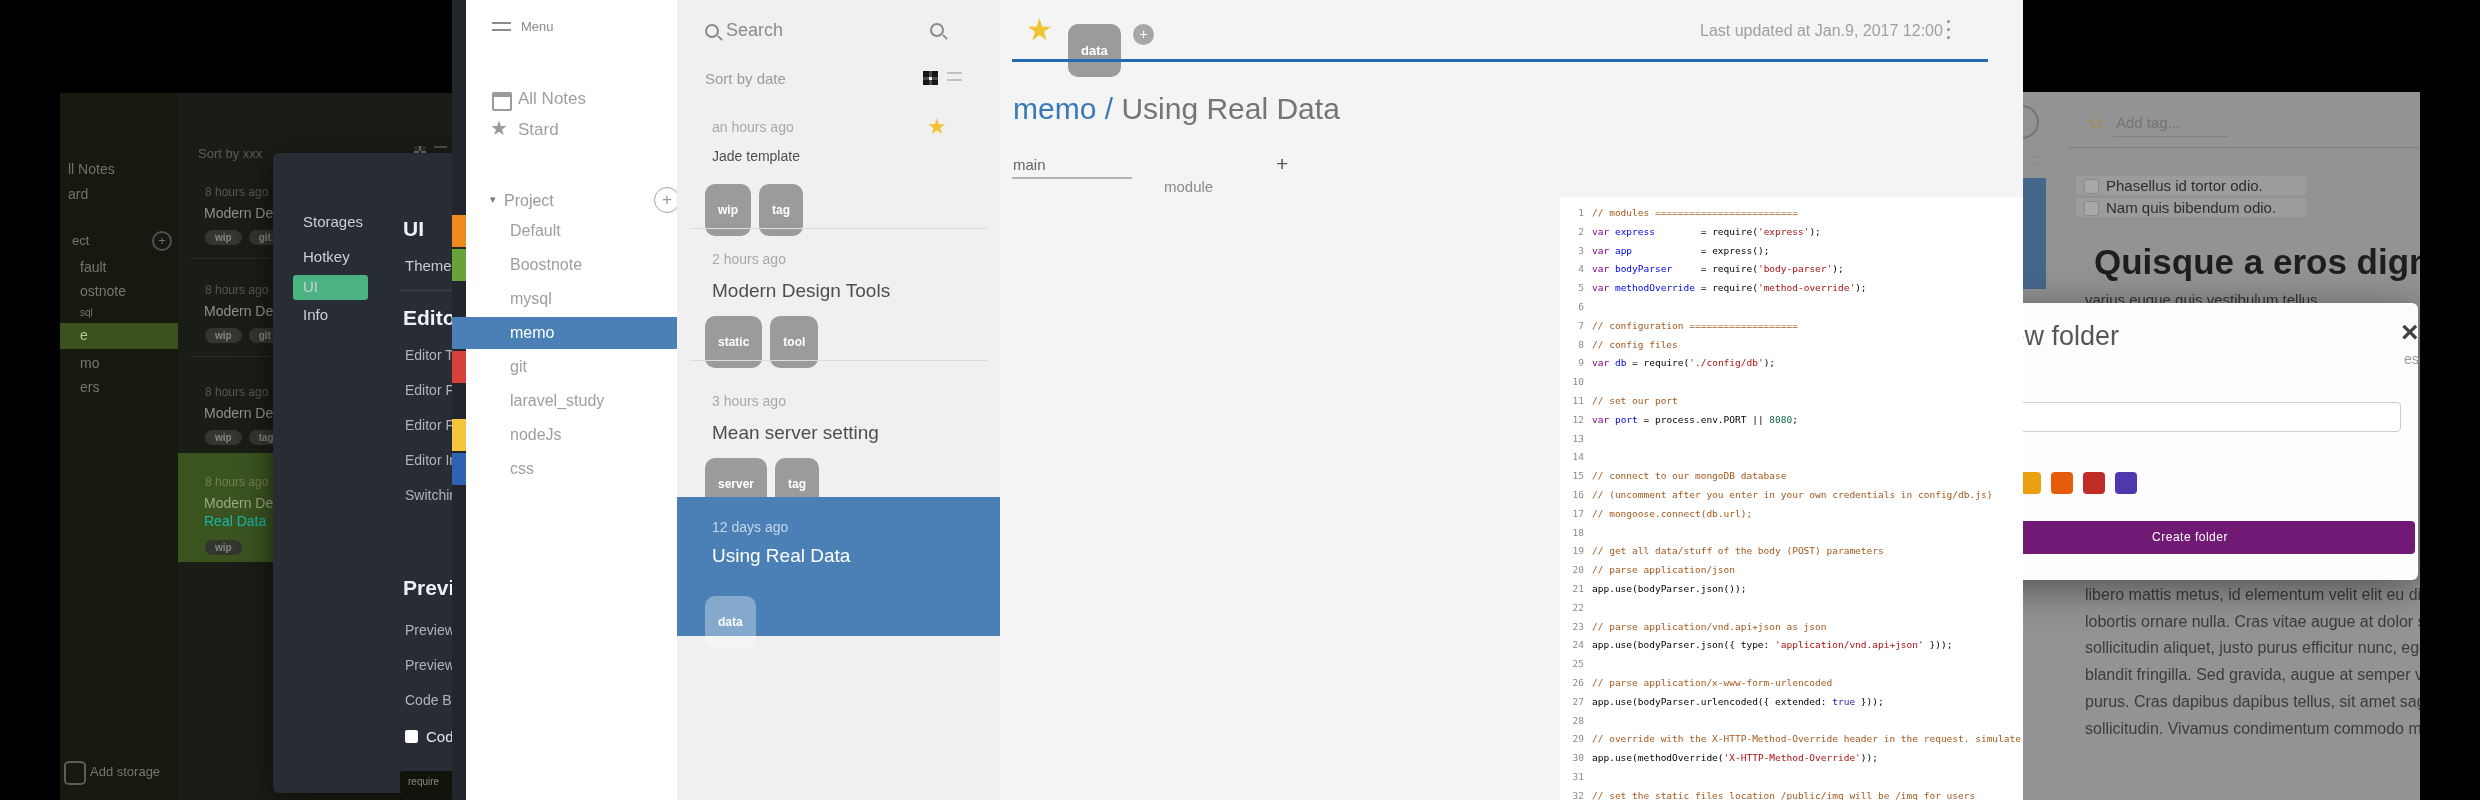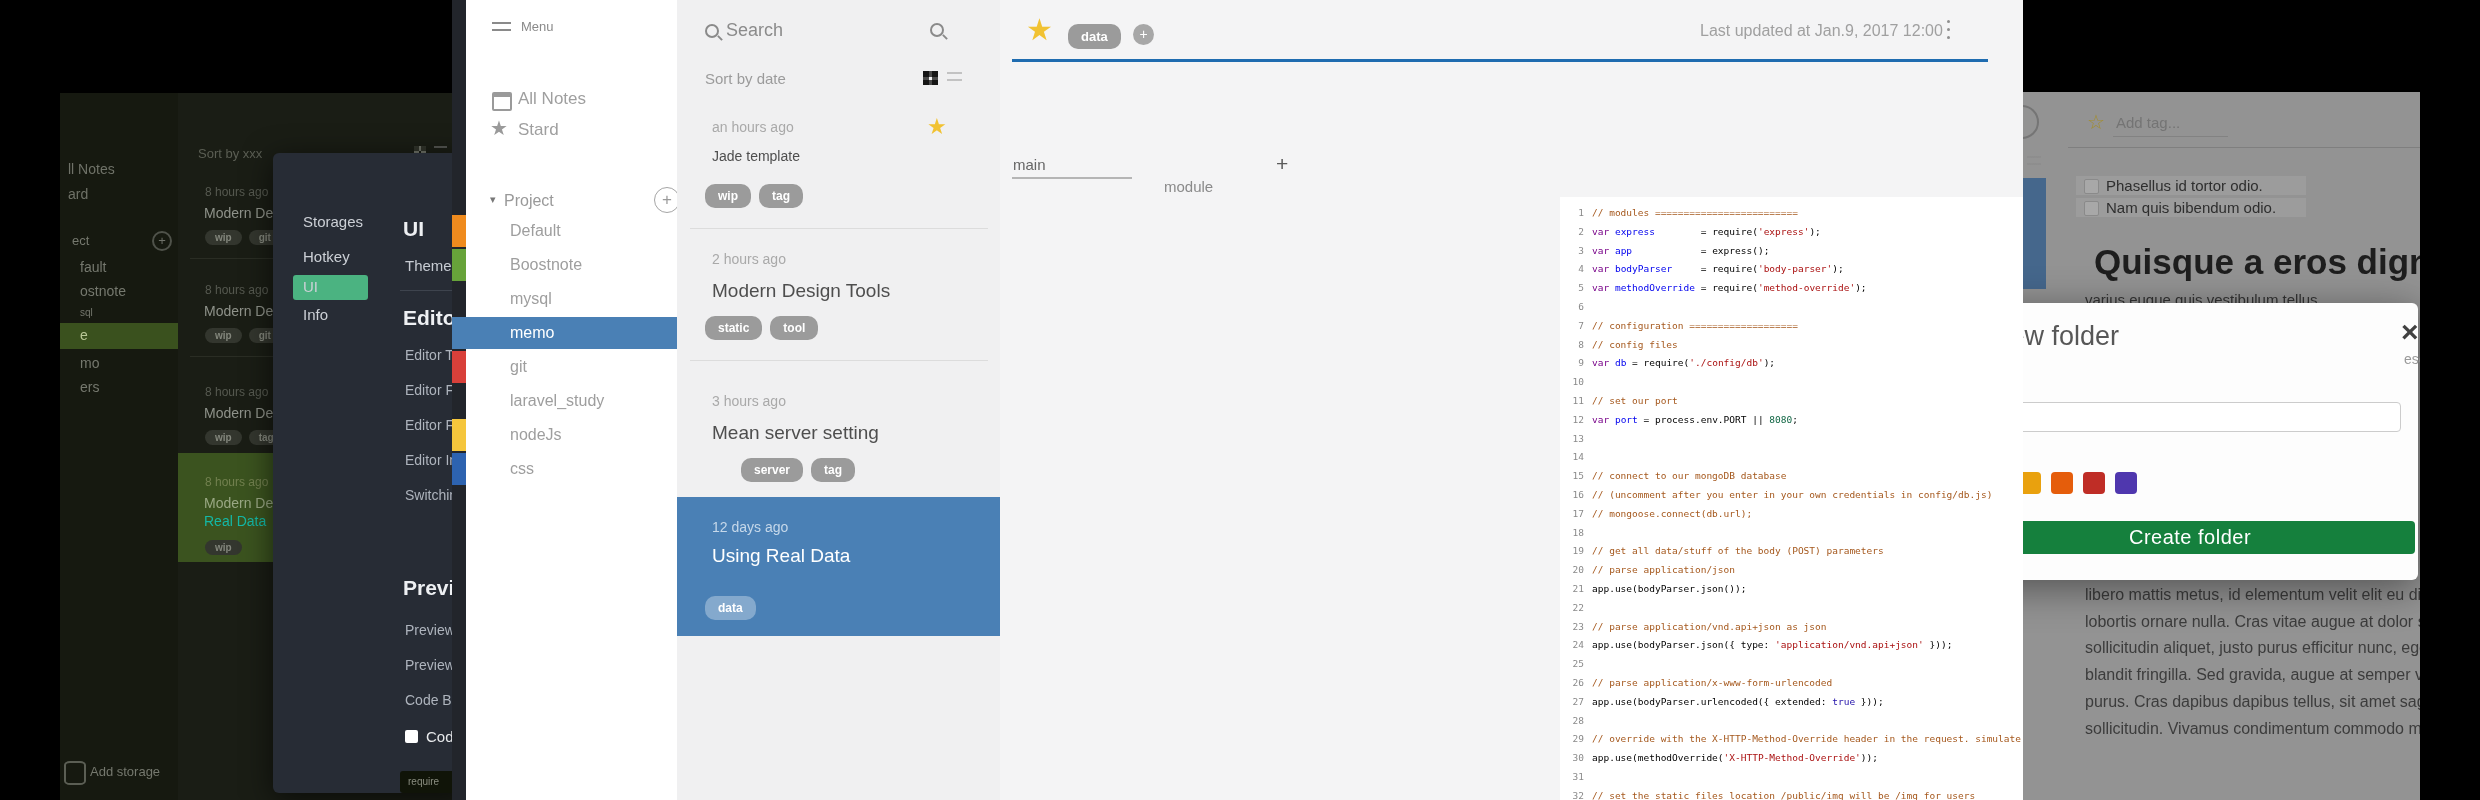--- a/index.html
+++ b/index.html
@@ -18,30 +18,30 @@
   .set-head{color:#eef0f3;font-size:21px;font-weight:bold;}
   .set-row{color:#aeb4bd;font-size:14px;white-space:nowrap;}
   .pill{display:inline-block;border-radius:10px;font-weight:bold;}
   .d-pill{background:#33362e;color:#83867c;font-size:10px;padding:2px 10px;margin-right:7px;}
 
   
   #right-zone{left:2023px;top:0;width:457px;height:800px;background:#000;overflow:hidden;}
   #r-window{left:0;top:92px;width:397px;height:708px;background:#939393;overflow:hidden;}
   #r-dialog{left:-98px;top:211px;width:493px;height:277px;background:#fdfdfd;border-radius:6px;box-shadow:0 8px 40px rgba(0,0,0,.45);}
   #r-input{position:absolute;left:40px;top:99px;width:436px;height:30px;border:1px solid #ccc;border-radius:4px;background:#fff;outline:none;font-size:15px;padding:0 8px;box-sizing:border-box;}
-  #r-btn{position:absolute;left:40px;top:218px;width:450px;height:33px;background:#15803d;border-radius:4px;color:#fff;font-size:20px;text-align:center;line-height:33px;letter-spacing:.5px;}
+  #r-btn{position:absolute;left:40px;top:218px;width:450px;height:33px;background:#701a75;border-radius:4px;color:#fff;font-size:12px;text-align:center;line-height:33px;letter-spacing:.5px;}
 
   
   #main-app{left:452px;top:0;width:1571px;height:800px;overflow:hidden;}
   #m-gutter{left:0;top:0;width:14px;height:800px;background:#22252b;}
   #m-sidebar{left:14px;top:0;width:211px;height:800px;background:#ffffff;}
   #m-notelist{left:225px;top:0;width:323px;height:800px;background:#f0f0f1;}
   #m-editor{left:548px;top:0;width:1023px;height:800px;background:#f4f4f5;}
   .s-label{color:#9f9f9f;font-size:17px;}
-  .g-pill{background:#9b9b9b;color:#fff;font-size:12px;padding:5px 13px;margin-right:8px;}
+  .g-pill{background:#9b9b9b;color:#fff;font-size:12px;padding:19px 13px;margin-right:8px;}
   .divider{background:#dcdcdc;height:1px;}
   .star{color:#f1c232;}
   .circle-btn{border:2px solid #8f8f8f;border-radius:50%;box-sizing:border-box;color:#8a8a8a;text-align:center;}
   .hamburger{background:repeating-linear-gradient(#8a8a8a 0 2px,transparent 2px 7px);}
   .search-ic{border:2px solid #8a8a8a;border-radius:50%;width:10px;height:10px;}
   .search-ic::after{content:"";position:absolute;left:10px;top:11px;width:6px;height:2px;background:#8a8a8a;transform:rotate(45deg);}
   .dot{width:3px;height:3px;border-radius:50%;background:#8f8f8f;position:absolute;left:0;}
 
   
   #code-box{left:560px;top:197px;width:989px;height:603px;background:#fff;overflow:hidden;padding-top:7px;box-sizing:border-box;}
@@ -245,41 +245,46 @@
           <div class="abs divider" style="left: 13px; top: 228px; width: 298px; height: 1px;"></div>
           <div class="abs" style="left: 0px; top: 239px; width: 323px; height: 121px; background: transparent;">
             <div class="abs" style="left: 35px; top: 12px; font-size: 14px; color: rgb(169, 169, 169);">2 hours ago</div>
             <div class="abs" style="left: 35px; top: 41px; font-size: 19px; color: rgb(78, 78, 78); white-space: nowrap;">Modern Design Tools</div>
             <div class="abs" style="left: 28px; top: 77px; white-space: nowrap;"><span class="pill g-pill">static</span><span class="pill g-pill">tool</span></div>
           </div>
           <div class="abs divider" style="left: 13px; top: 360px; width: 298px; height: 1px;"></div>
           <div class="abs" style="left: 0px; top: 381px; width: 323px; height: 116px; background: transparent;">
             <div class="abs" style="left: 35px; top: 12px; font-size: 14px; color: rgb(169, 169, 169);">3 hours ago</div>
             <div class="abs" style="left: 35px; top: 41px; font-size: 19px; color: rgb(78, 78, 78); white-space: nowrap;">Mean server setting</div>
-            <div class="abs" style="left: 28px; top: 77px; white-space: nowrap; margin-left: 36px;"><span class="pill g-pill">server</span><span class="pill g-pill">tag</span></div>
+            <div class="abs" style="left: 28px; top: 77px; white-space: nowrap;"><span class="pill g-pill">server</span><span class="pill g-pill">tag</span></div>
           </div>
           <div class="abs" style="left: 0px; top: 497px; width: 323px; height: 139px; background: rgb(74, 128, 181);">
             <div class="abs" style="left: 35px; top: 22px; font-size: 14px; color: rgb(198, 216, 234);">12 days ago</div>
             <div class="abs" style="left: 35px; top: 48px; font-size: 19px; color: rgb(255, 255, 255); white-space: nowrap;">Using Real Data</div>
             <div class="abs" style="left: 28px; top: 99px; white-space: nowrap;"><span class="pill g-pill" style="background: rgba(255, 255, 255, 0.32);">data</span></div>
           </div>
         </div>
     </div>
 
     <div id="m-editor" class="abs">
       <span class="abs star" style="left:26px;top:12px;font-size:30px">★</span>
       <div id="e-tags" class="abs" style="left:68px;top:24px"><span class="pill g-pill" style="font-size: 13px;">data</span></div>
       <div class="abs" style="left:133px;top:24px;width:21px;height:21px;background:#a7a7a7;border-radius:50%;color:#fff;text-align:center;line-height:20px;font-size:14px">+</div>
       <div class="abs" style="left:700px;top:22px;width:225px;text-align:right;font-size:16px;color:#a0a0a0;white-space:nowrap">Last updated at  Jan.9, 2017 12:00</div>
       <div class="abs" style="left:947px;top:20px;width:4px;height:22px">
         <span class="dot" style="top:0"></span>
           <span class="dot" style="top:8px"></span>
           <span class="dot" style="top:16px"></span>
       </div>
       <div class="abs" style="left:12px;top:59px;width:976px;height:3px;background:#1f6cb0"></div>
+      <div class="abs nowrap" style="left:13px;top:92px;font-size:30px">
+        <span style="color:#3a79b8">memo</span>
+        <span style="color:#3a79b8">/</span>
+        <span style="color:#757575">Using Real Data</span>
+      </div>
       <div id="e-tabs"></div>
       <span class="abs" style="left:276px;top:152px;font-size:21px;color:#5a5a5a">+</span>
       <div id="code-box" class="abs">
           <div class="cl"><span class="ln">1</span><span class="cm-c">// modules =========================</span></div>
           <div class="cl"><span class="ln">2</span><span class="cm-k">var</span><span class="cm-p"> </span><span class="cm-v">express</span><span class="cm-p">        = require(</span><span class="cm-s">'express'</span><span class="cm-p">);</span></div>
           <div class="cl"><span class="ln">3</span><span class="cm-k">var</span><span class="cm-p"> </span><span class="cm-v">app</span><span class="cm-p">            = express();</span></div>
           <div class="cl"><span class="ln">4</span><span class="cm-k">var</span><span class="cm-p"> </span><span class="cm-v">bodyParser</span><span class="cm-p">     = require(</span><span class="cm-s">'body-parser'</span><span class="cm-p">);</span></div>
           <div class="cl"><span class="ln">5</span><span class="cm-k">var</span><span class="cm-p"> </span><span class="cm-v">methodOverride</span><span class="cm-p"> = require(</span><span class="cm-s">'method-override'</span><span class="cm-p">);</span></div>
           <div class="cl"><span class="ln">6</span></div>
           <div class="cl"><span class="ln">7</span><span class="cm-c">// configuration ===================</span></div>

